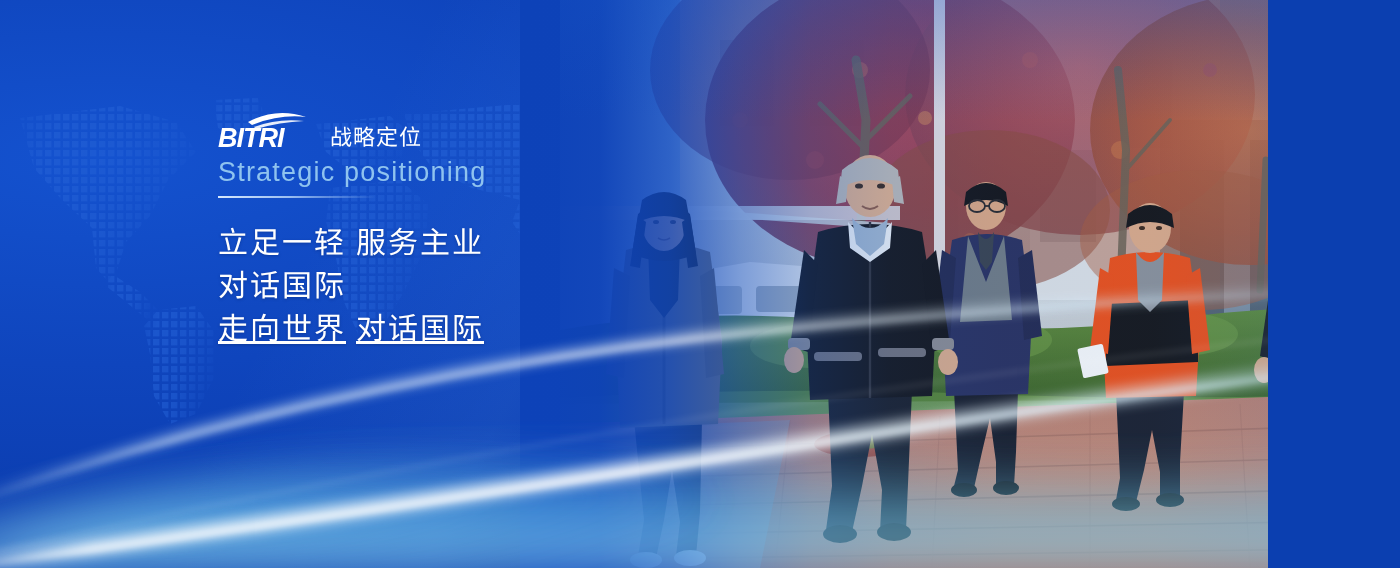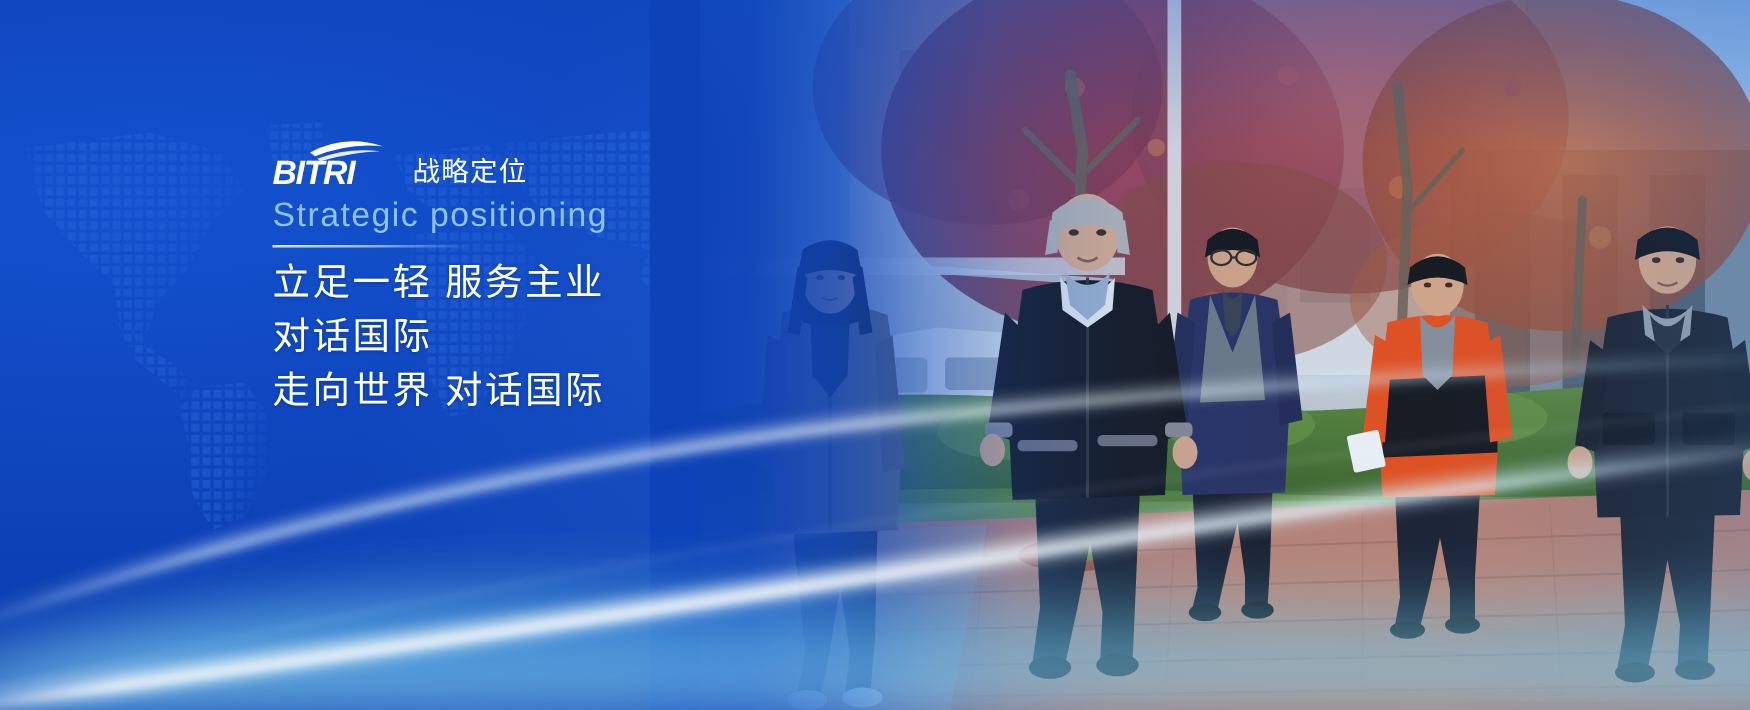--- a/index.html
+++ b/index.html
@@ -5,21 +5,21 @@
 <style>
   html, body {
     margin: 0;
     padding: 0;
     background: #0b3fb0;
   }
   * { box-sizing: border-box; }
 
   .banner {
     position: relative;
-    width: 1400px;
+    width: 1268px;
     height: 568px;
     overflow: hidden;
     font-family: "Liberation Sans", "DejaVu Sans", sans-serif;
     background: #1d4ed8;
   }
 
   
   .bg-base {
     position: absolute;
     inset: 0;
@@ -118,33 +118,33 @@
     letter-spacing: 1.2px;
     line-height: 1;
     white-space: nowrap;
     font-family: "Liberation Sans", "DejaVu Sans", sans-serif;
   }
   .rule {
     margin-top: 10px;
     width: 158px; height: 2px;
     background: linear-gradient(to right, rgba(225,240,255,0.95) 0%, rgba(200,228,255,0.75) 45%, rgba(160,205,245,0.0) 100%);
   }
-  .slogans { margin-top: 14px; }
+  .slogans { margin-top: 30px; }
   .slogan-line {
     display: flex;
     color: #ffffff;
     font-size: 30px;
     line-height: 1;
     margin-bottom: 13px;
     letter-spacing: 2px;
     white-space: nowrap;
     font-family: "Liberation Sans", "DejaVu Sans", sans-serif;
     text-shadow: 0 1px 3px rgba(4,30,90,0.35);
   }
-  .slogan-line:last-child { margin-bottom: 0; }
+  .slogan-line:last-child { margin-bottom: 0; text-decoration: underline; }
   .slogan-a { width: 138px; flex: 0 0 auto; }
   .slogan-b { flex: 0 0 auto; }
 </style>
 </head>
 <body>
 
 <div class="banner">
 
   <div class="bg-base"></div>
   <div class="bg-sheen"></div>

